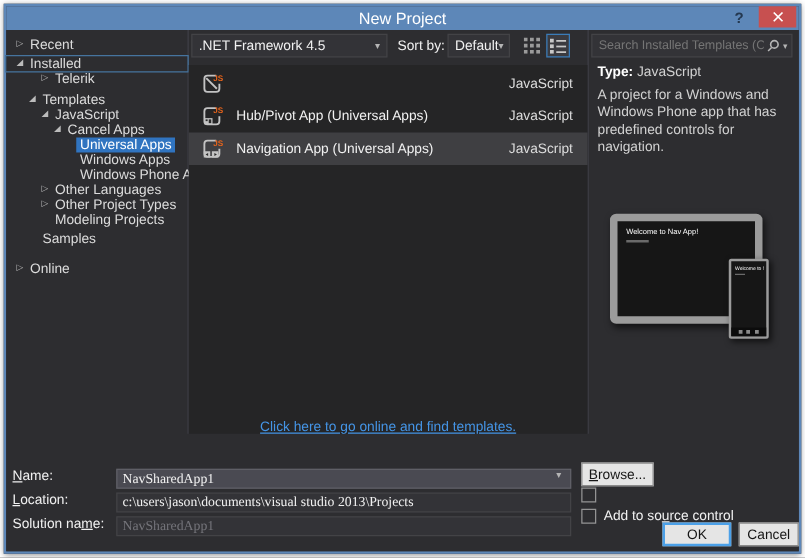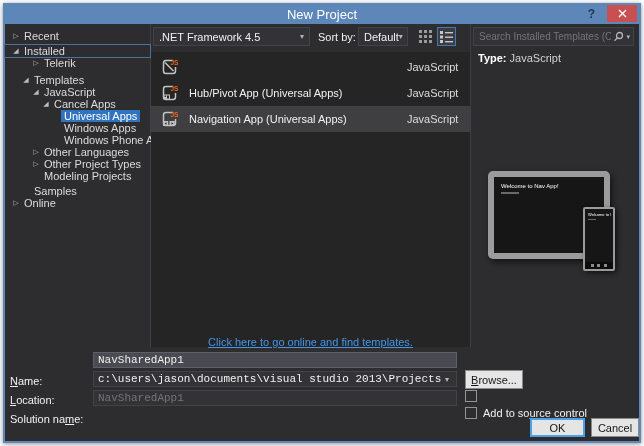--- a/index.html
+++ b/index.html
@@ -13,21 +13,21 @@
   .help{position:absolute;right:44px;top:2px;color:#243850;font-size:12px;font-weight:bold;}
   .closebtn{position:absolute;right:2px;top:0;width:30px;height:17px;background:#c75050;
     color:#fff;font-size:10px;text-align:center;line-height:17px;border:none;cursor:pointer;}
   .body{position:absolute;left:0;top:19px;right:0;bottom:0;background:#2d2d30;font-size:11px;color:#f1f1f1;}
   .vsep{position:absolute;top:0;width:1px;height:323px;background:#3f3f46;}
   
   .tree{position:absolute;left:0;top:0;width:145px;padding-top:6px;}
   .trow{height:12px;line-height:12px;display:flex;align-items:center;color:#dcdcdc;cursor:default;position:relative;}
   .trow .arr{width:10px;display:inline-block;font-size:7px;color:#bcbcbc;text-align:center;flex:none;}
   .trow .tlabel{white-space:nowrap;padding:0 3px;}
-  .mt2{margin-top:3px}.mt5{margin-top:5px}.mt8{margin-top:0}
+  .mt2{margin-top:3px}.mt5{margin-top:5px}.mt8{margin-top:12px}
   .lvl0{padding-left:6px}.lvl1{padding-left:16px}.lvl2{padding-left:26px}.lvl3{padding-left:36px}.lvl4{padding-left:46px}
   .focusrow{outline:1px solid #46749e;outline-offset:0px;}
   .selrow .tlabel{background:#3074c0;color:#ffffff;}
   
   .main{position:absolute;left:145px;top:0;width:320px;height:326px;}
   .combo{position:absolute;height:19px;background:#333337;border:1px solid #434346;color:#f1f1f1;
     display:flex;align-items:center;padding:0 5px;cursor:pointer;}
   .combo .caret{margin-left:auto;font-size:8px;color:#b5b5b5;}
   .toollabel{position:absolute;top:7px;color:#f1f1f1;}
   .viewbtn{position:absolute;top:3px;width:19px;height:19px;display:flex;align-items:center;justify-content:center;cursor:pointer;}
@@ -58,21 +58,21 @@
   .phone{position:absolute;left:113px;top:183px;width:32px;height:64px;background:#161616;
     border:2px solid #9b9b9b;border-radius:2px;box-shadow:2px 2px 5px rgba(0,0,0,.6);}
   .phone .pt{color:#ffffff;font-size:4px;padding:3px 0 0 3px;white-space:nowrap;overflow:hidden;width:26px;}
   .phone .pline{margin:2px 0 0 3px;width:8px;height:1px;background:#6a6a6a;}
   .phone .pnav{position:absolute;left:0;right:0;bottom:0;height:7px;background:#0c0c0c;
     display:flex;align-items:center;justify-content:space-around;padding:0 4px;}
   .phone .pnav i{width:3px;height:3px;background:#8a8a8a;display:block;}
   
   .flabel{position:absolute;left:5px;color:#f1f1f1;margin-top:21px;}
   .finput{position:absolute;left:88px;width:364px;height:16px;background:#333337;border:1px solid #434346;
-    color:#f1f1f1;font-size:11px;padding:0 4px;font-family:Liberation Mono, monospace;outline:none;}
+    color:#f1f1f1;font-size:11px;padding:0 4px;font-family:Liberation Serif, serif;outline:none;margin-top:23px;}
   .finput.hi{background:#4a4a52;border-color:#5f5f66;}
   .finput.dim{color:#74747a;}
   .loccaret{position:absolute;left:440px;font-size:8px;color:#b5b5b5;}
   .btn{position:absolute;background:#e5e5e5;border:1px solid #8a8a8a;color:#161616;font-size:11px;
     font-family:"Liberation Sans",sans-serif;cursor:pointer;padding:0;}
   .btn.default{border:2px solid #4ba0e8;}
   .cbbox{position:absolute;left:460px;width:12px;height:12px;background:#2d2d30;border:1px solid #949494;cursor:pointer;}
   .cblabel{position:absolute;left:478px;color:#f1f1f1;cursor:pointer;white-space:nowrap;}
   .u{text-decoration:underline;}
   svg{display:block;}
@@ -248,20 +248,21 @@
           <circle cx="6.5" cy="4.5" r="3" fill="none" stroke="#b5b5b5" stroke-width="1.3"></circle>
           <line x1="4.3" y1="7" x2="1.5" y2="9.8" stroke="#b5b5b5" stroke-width="1.3"></line>
         </svg>
         <span class="caret">▾</span>
       </div>
 
       <div class="typeline">
         <b>Type:</b>
         <span>JavaScript</span>
       </div>
+      <div class="desc">A project for a Windows and Windows Phone app that has predefined controls for navigation.</div>
 
       <div class="tablet">
         <div class="pt">Welcome to Nav App!</div>
         <div class="pline"></div>
       </div>
       <div class="phone">
         <div class="pt">Welcome to Nav App!</div>
         <div class="pline"></div>
         <div class="pnav">
           <i></i>

